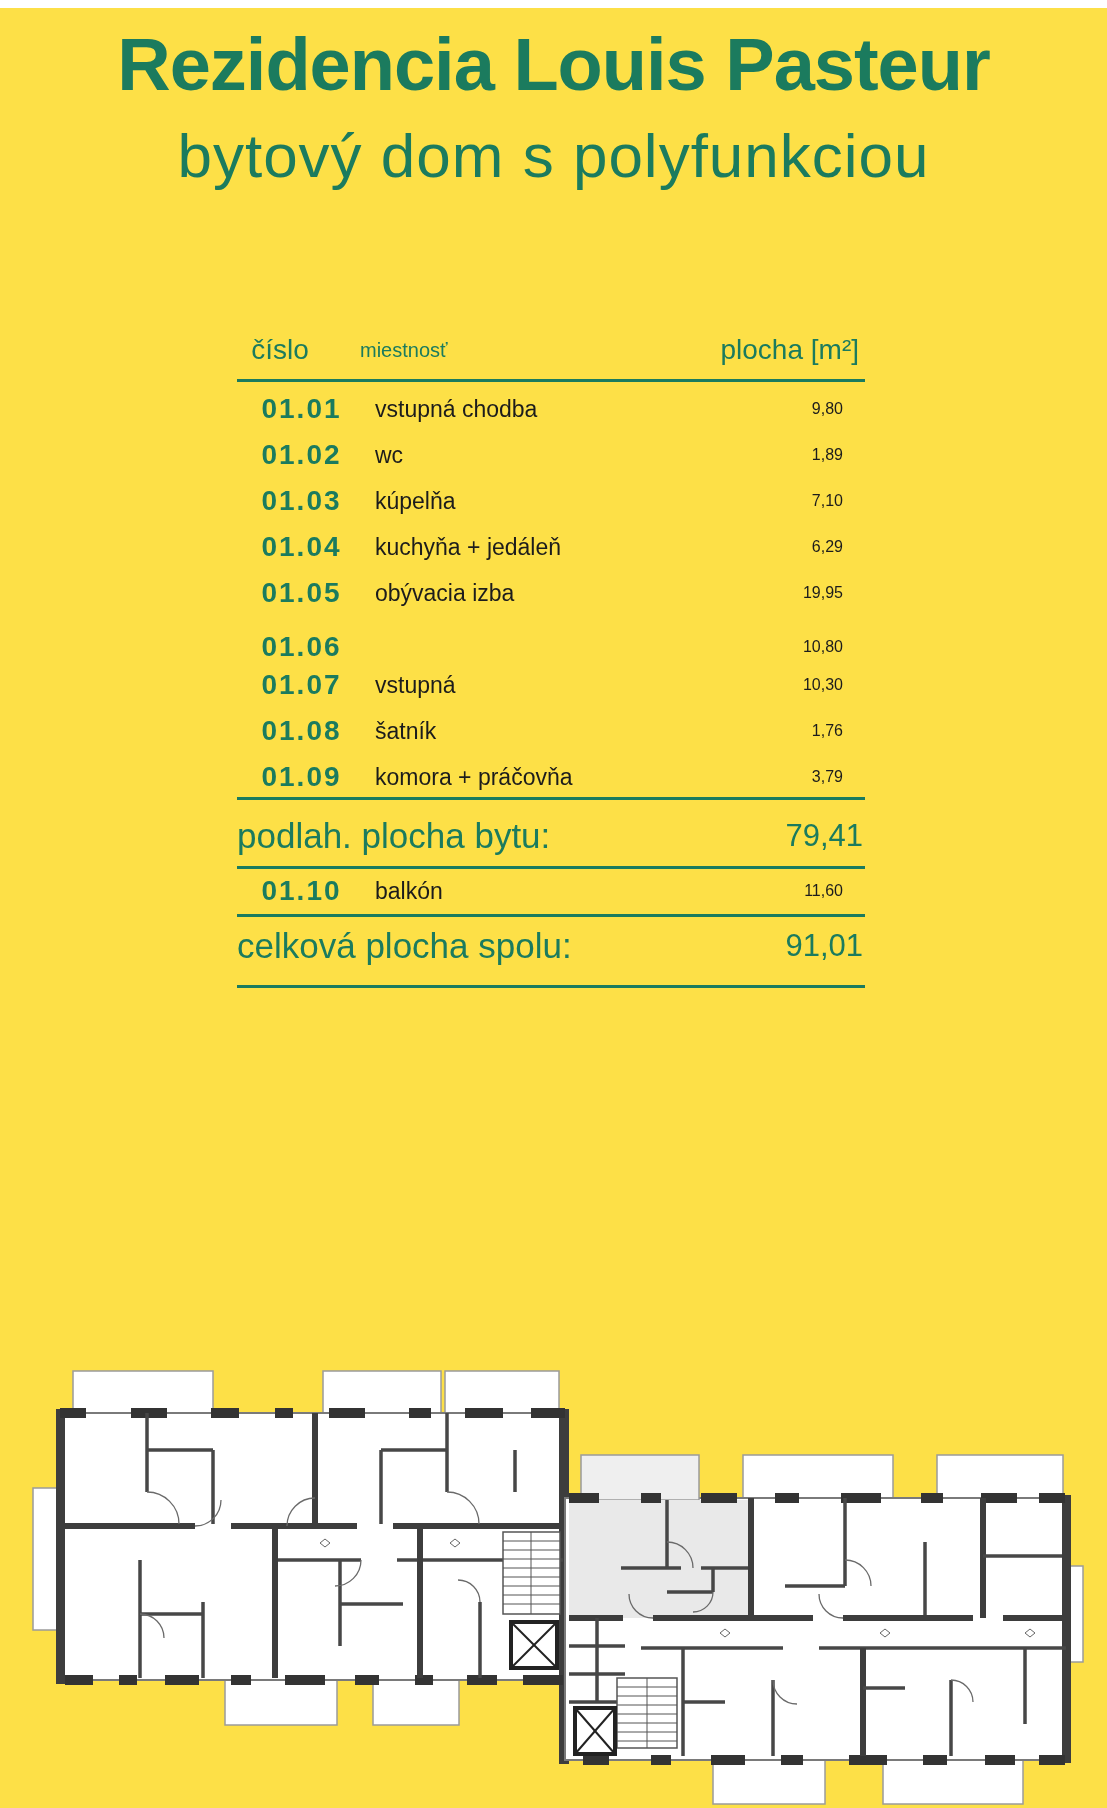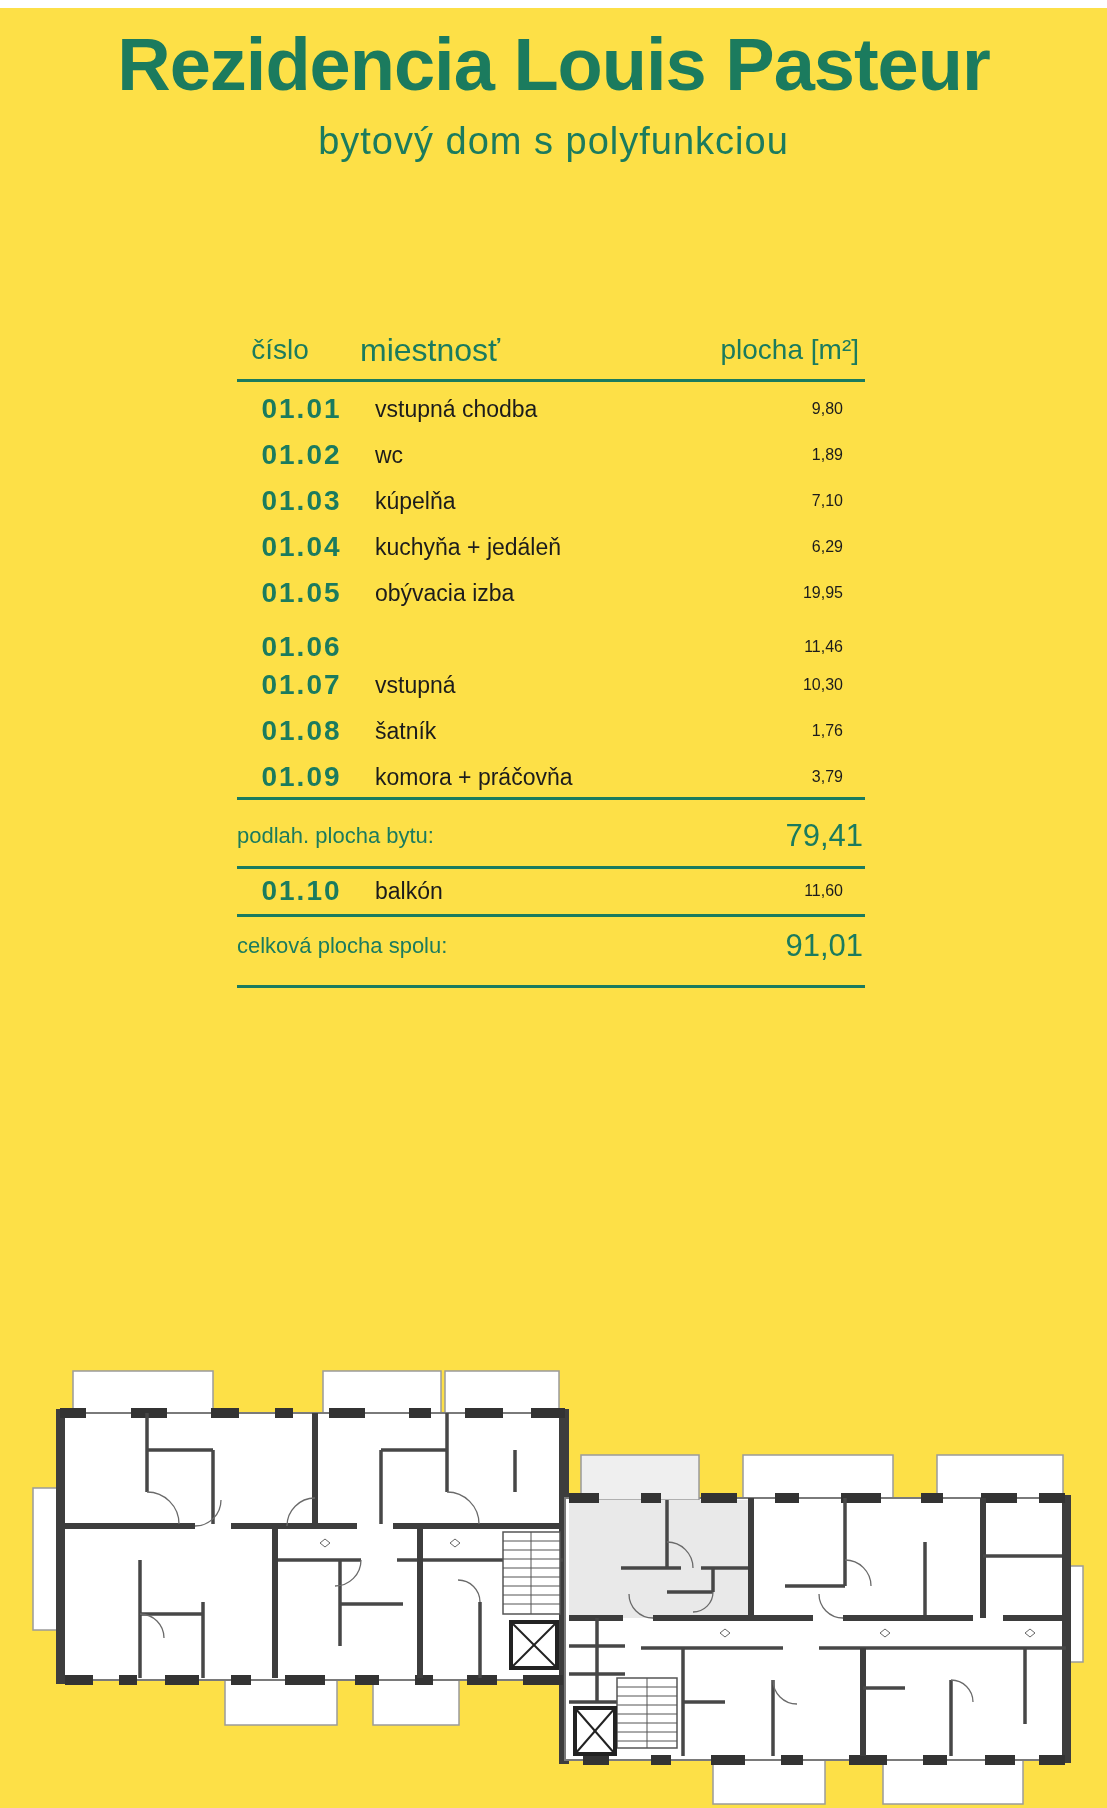--- a/index.html
+++ b/index.html
@@ -2,32 +2,32 @@
 <html><head>
 <meta charset="utf-8">
 <style>
   :root{ --green:#1b7b5e; --ink:#1c1c1c; --wall:#3d3d3d; }
   html,body{margin:0;padding:0;background:#fff;}
   .page{position:relative;width:1107px;height:1808px;background:#fde047;overflow:hidden;
         font-family:"Liberation Sans",sans-serif;margin-top:8px;}
   .title{position:absolute;top:14px;left:0;width:100%;text-align:center;
          font-size:74px;font-weight:700;letter-spacing:-1px;color:var(--green);line-height:1.15;}
   .subtitle{position:absolute;top:112px;left:0;width:100%;text-align:center;
-         font-size:38px;font-weight:400;letter-spacing:1px;color:var(--green);}
+         font-size:62px;font-weight:400;letter-spacing:1px;color:var(--green);}
   .tablewrap{position:absolute;left:237px;top:330px;width:628px;height:660px;}
   .trow,.thead{position:absolute;left:0;width:628px;display:block;}
   .cell{position:absolute;top:0;height:100%;display:flex;align-items:center;}
   .c-num{left:12px;width:105px;justify-content:center;color:var(--green);
          font-size:28px;font-weight:600;letter-spacing:2px;}
   .h-num{left:0px;width:86px;justify-content:center;color:var(--green);font-size:28px;}
   .c-room{left:138px;width:330px;color:var(--ink);font-size:23px;}
-  .h-room{left:123px;width:330px;color:var(--green);font-size:32px;}
+  .h-room{left:123px;width:330px;color:var(--green);font-size:20px;}
   .c-area{right:22px;width:180px;justify-content:flex-end;color:var(--ink);font-size:16px;}
   .h-area{right:6px;width:220px;justify-content:flex-end;color:var(--green);font-size:28px;}
-  .g-label{left:0;width:420px;color:var(--green);font-size:22px;}
+  .g-label{left:0;width:420px;color:var(--green);font-size:35px;}
   .g-value{right:2px;width:200px;justify-content:flex-end;color:var(--green);font-size:31px;}
   .rule{position:absolute;left:0;width:628px;height:0;border-top:3px solid var(--green);}
   .plan{position:absolute;left:25px;top:1338px;width:1060px;height:470px;}
   svg .balc{fill:#fff;stroke:#9b9b9b;stroke-width:1.5;}
   svg .room{fill:#fff;stroke:#7a7a7a;stroke-width:2;}
   svg .wall{fill:var(--wall);}
   svg .wp{fill:#333;}
   svg .iw{stroke:#474747;stroke-width:3.5;stroke-linecap:butt;}
   svg .iww{stroke:#3d3d3d;stroke-width:6;}
   svg .arc{stroke:#6a6a6a;stroke-width:1.3;fill:none;}
@@ -74,21 +74,21 @@
       <span class="cell c-room">kuchyňa + jedáleň</span>
       <span class="cell c-area">6,29</span>
     </div>
     <div class="trow" style="top:232px;height:46px;">
       <span class="cell c-num">01.05</span>
       <span class="cell c-room">obývacia izba</span>
       <span class="cell c-area">19,95</span>
     </div>
     <div class="trow" style="top:286px;height:46px;">
       <span class="cell c-num">01.06</span>
-      <span class="cell c-area">11,46</span>
+      <span class="cell c-area">10,80</span>
     </div>
     <div class="trow" style="top:324px;height:46px;">
       <span class="cell c-num">01.07</span>
       <span class="cell c-room">vstupná</span>
       <span class="cell c-area">10,30</span>
     </div>
     <div class="trow" style="top:370px;height:46px;">
       <span class="cell c-num">01.08</span>
       <span class="cell c-room">šatník</span>
       <span class="cell c-area">1,76</span>

